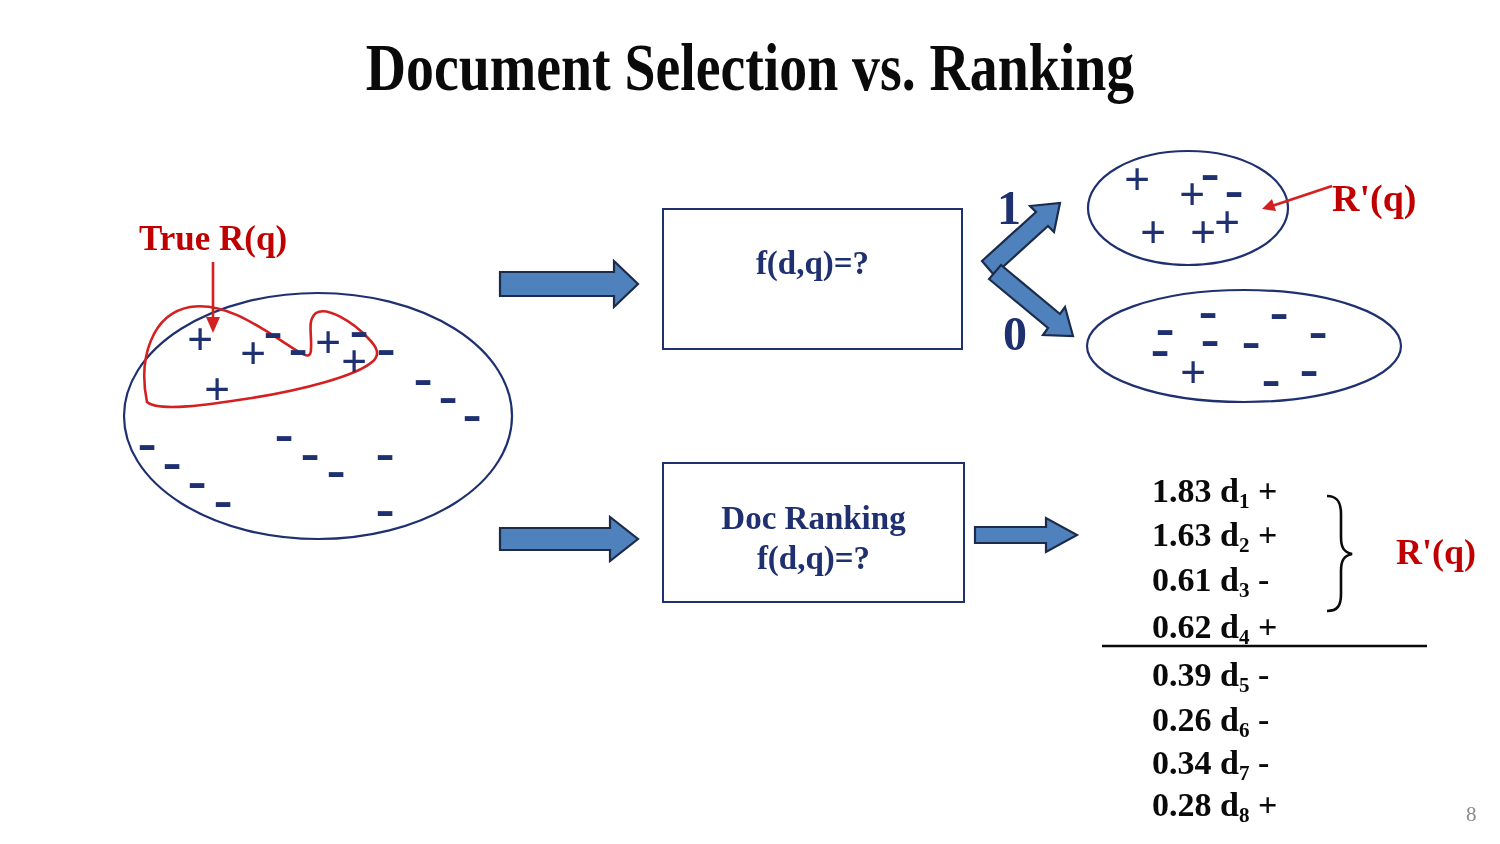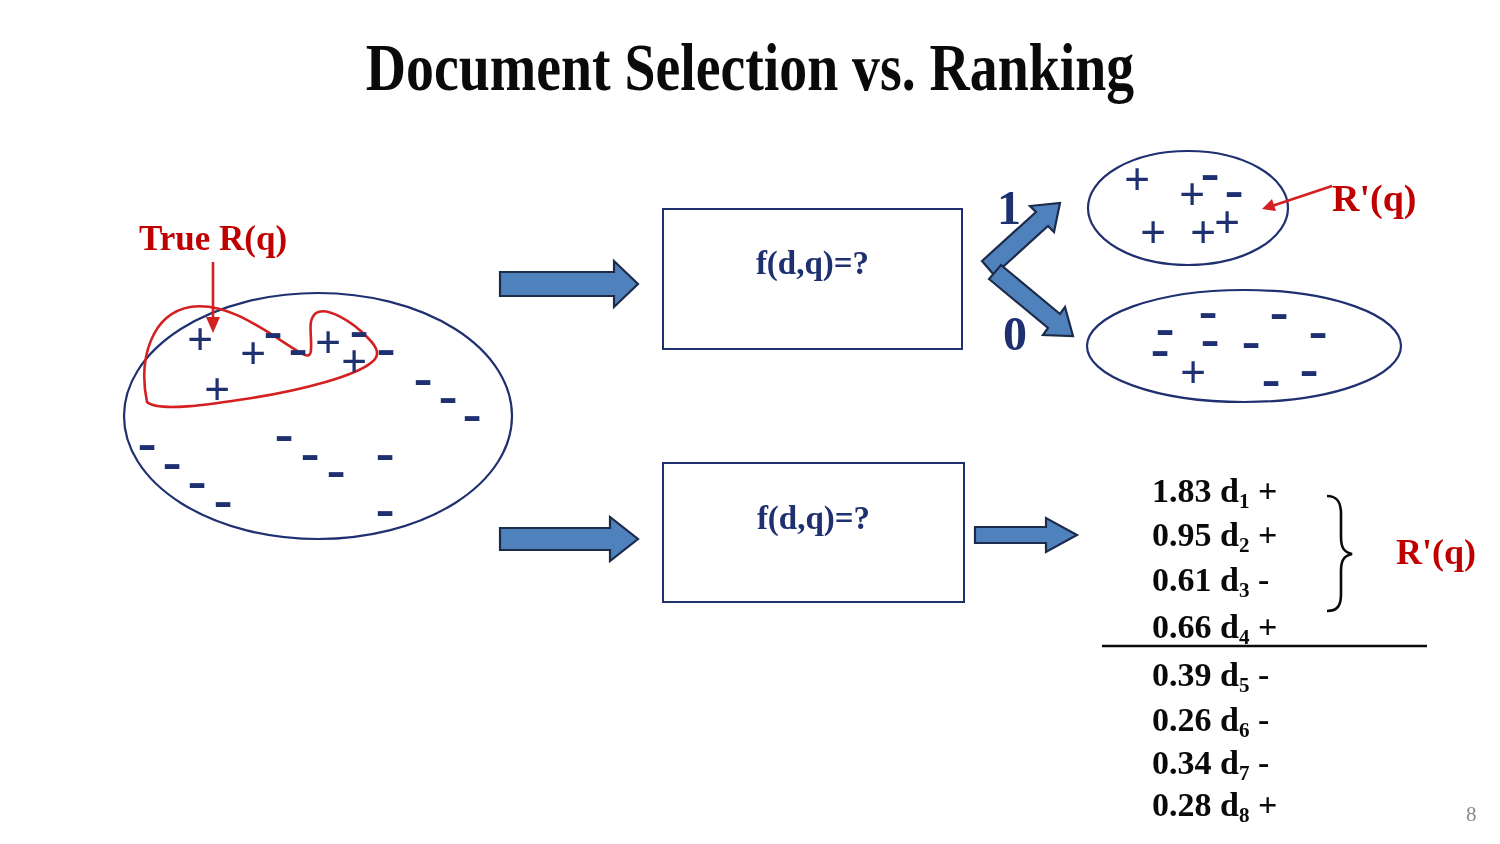--- a/index.html
+++ b/index.html
@@ -95,28 +95,29 @@
   <div class="abs red-label rq-top">R'(q)</div>
   <div class="abs red-label rq-bottom">R'(q)</div>
 
   <div class="abs navy-num num-one">1</div>
   <div class="abs navy-num num-zero">0</div>
 
   <div class="abs doc-box box-selection">
     <div>f(d,q)=?</div>
   </div>
   <div class="abs doc-box box-ranking">
+    <div>Doc Ranking</div>
     <div>f(d,q)=?</div>
   </div>
 
   <div>
       <div class="rank-row" style="top: 472px;"><span>1.83 </span><span>d</span><sub>1</sub><span> +</span></div>
-      <div class="rank-row" style="top: 516px;"><span>0.95 </span><span>d</span><sub>2</sub><span> +</span></div>
+      <div class="rank-row" style="top: 516px;"><span>1.63 </span><span>d</span><sub>2</sub><span> +</span></div>
       <div class="rank-row" style="top: 561px;"><span>0.61 </span><span>d</span><sub>3</sub><span> -</span></div>
-      <div class="rank-row" style="top: 608px;"><span>0.66 </span><span>d</span><sub>4</sub><span> +</span></div>
+      <div class="rank-row" style="top: 608px;"><span>0.62 </span><span>d</span><sub>4</sub><span> +</span></div>
       <div class="rank-row" style="top: 656px;"><span>0.39 </span><span>d</span><sub>5</sub><span> -</span></div>
       <div class="rank-row" style="top: 701px;"><span>0.26 </span><span>d</span><sub>6</sub><span> -</span></div>
       <div class="rank-row" style="top: 744px;"><span>0.34 </span><span>d</span><sub>7</sub><span> -</span></div>
       <div class="rank-row" style="top: 786px;"><span>0.28 </span><span>d</span><sub>8</sub><span> +</span></div>
     </div>
 
   <div>
       <span class="sym plus" style="left: 200px; top: 340px;">+</span>
       <span class="sym plus" style="left: 253px; top: 354px;">+</span>
       <span class="sym plus" style="left: 328px; top: 343px;">+</span>

